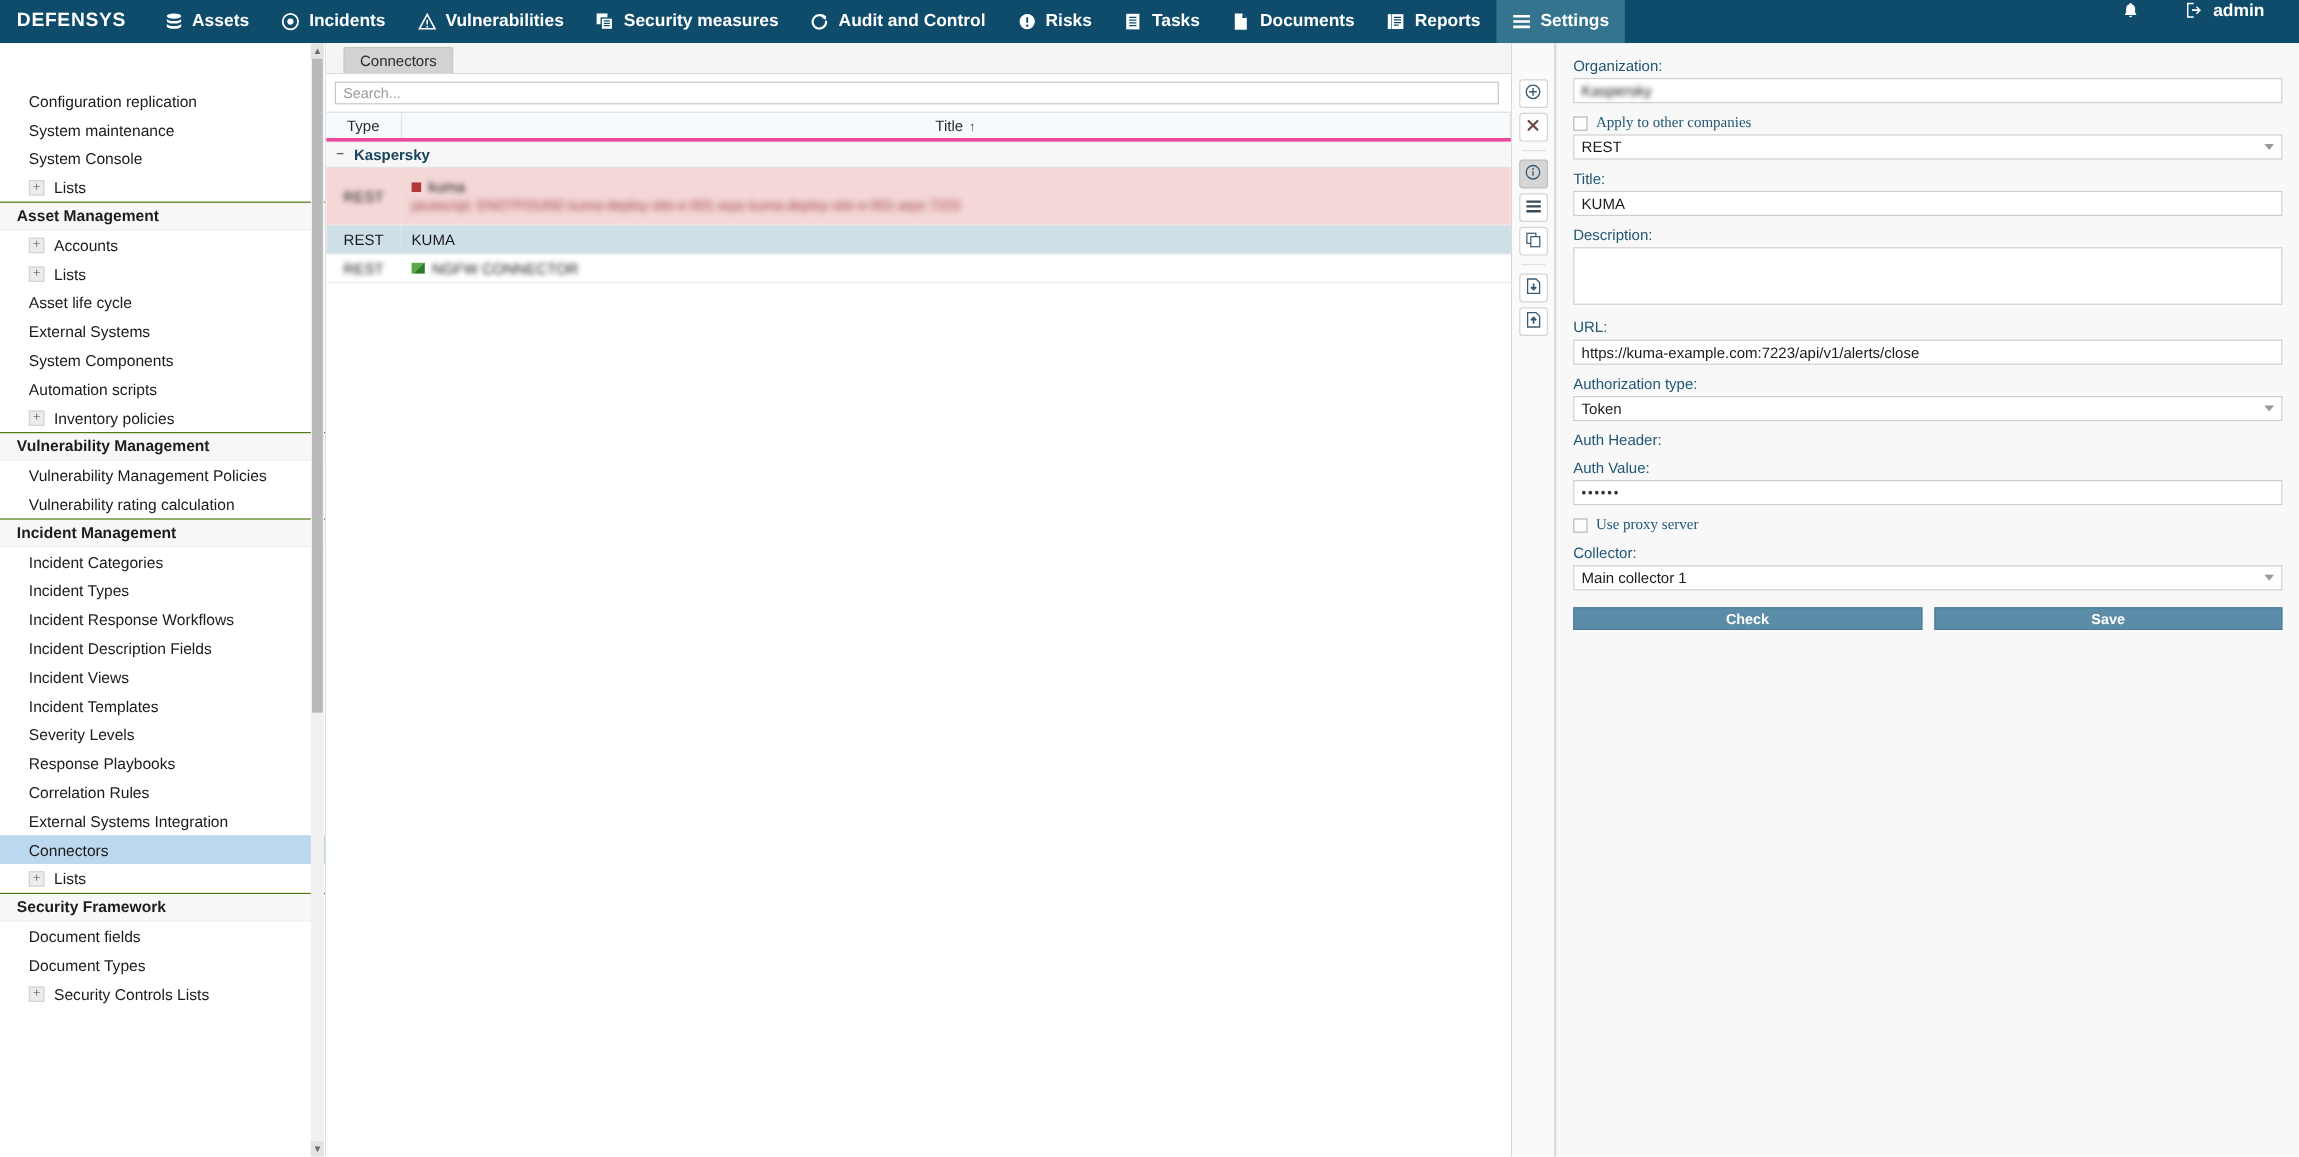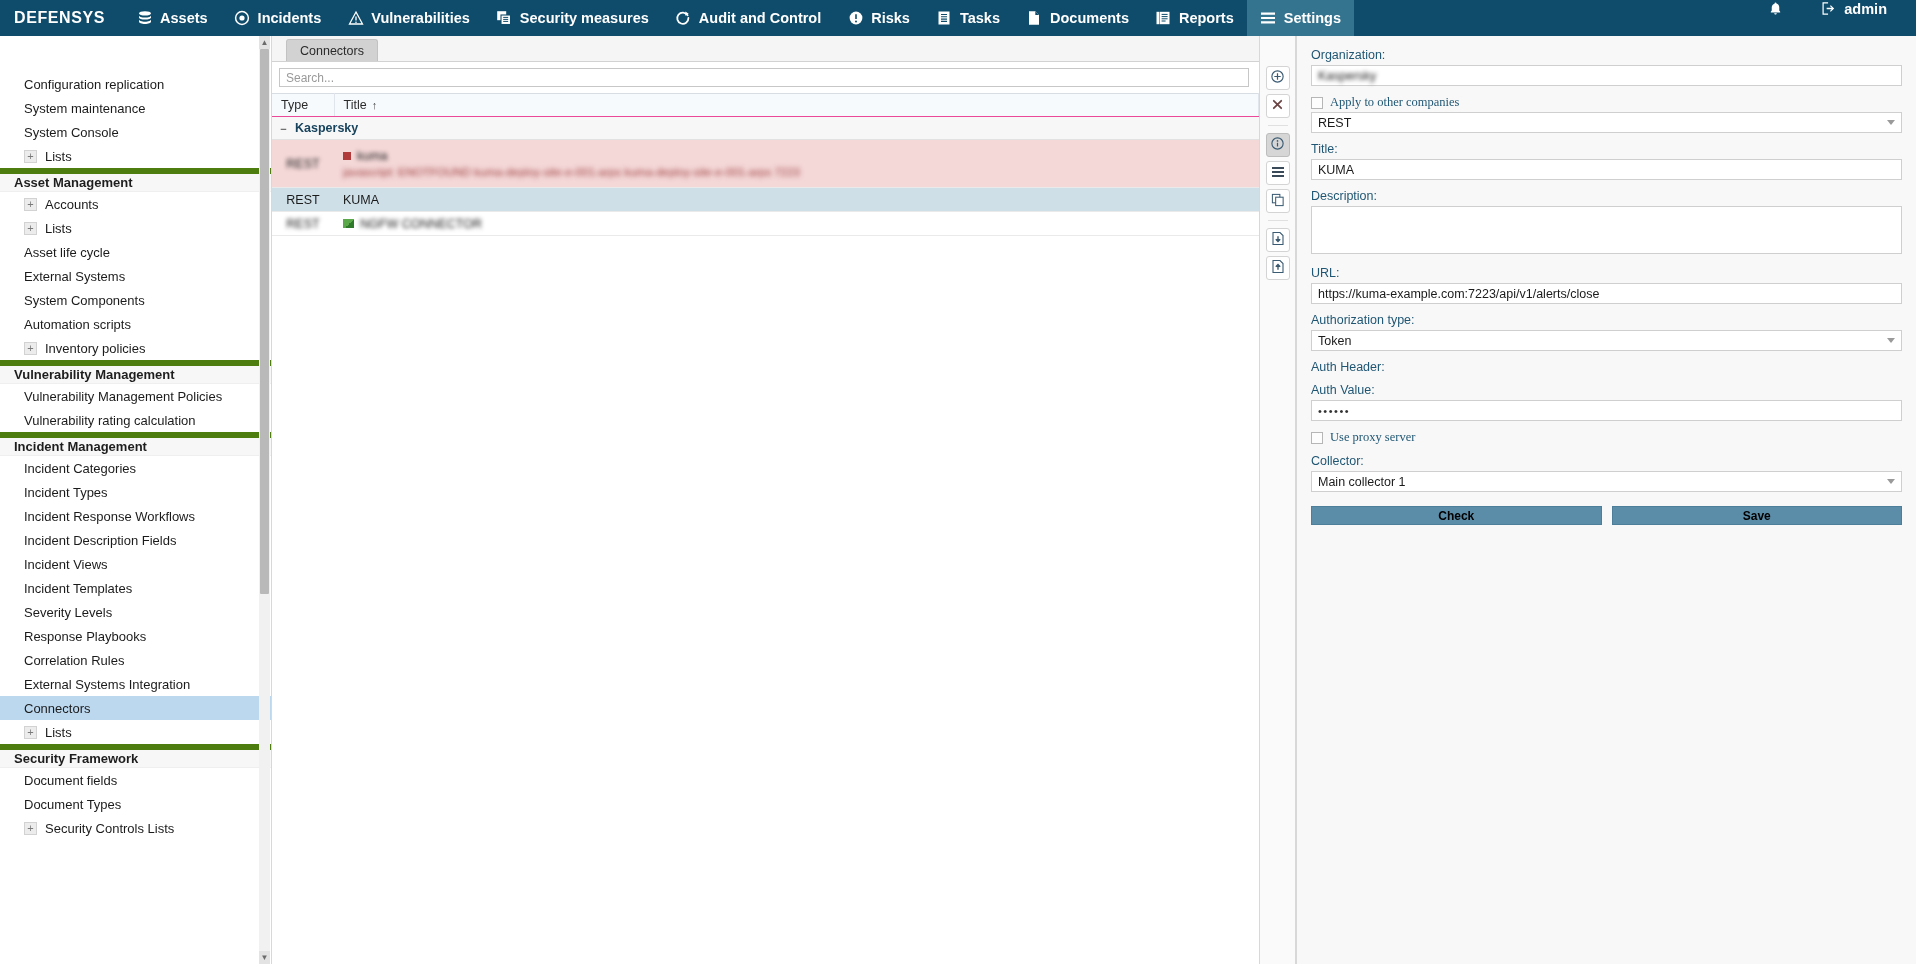--- a/index.html
+++ b/index.html
@@ -62,21 +62,21 @@
   .sidebar-scroll { height: 100%; overflow: hidden; margin-top: 36px; }
   .side-group {
     background: #f7f7f7;
     font-weight: bold;
     font-size: 13px;
     color: #1d1d1d;
     padding: 6px 0 6px 14px;
     height: 24px;
     line-height: 12px;
     display: flex; align-items: center;
-    border-top: 6px solid #4d7c0f;
+    border-top: 1px solid #4d7c0f;
     border-bottom: 1px solid #efefef;
   }
   .side-item {
     height: 24px;
     display: flex; align-items: center;
     padding-left: 24px;
     font-size: 13px;
     color: #1b1b1b;
     cursor: pointer;
     white-space: nowrap;
@@ -155,26 +155,26 @@
     color: #333;
     outline: none;
     font-family: "Liberation Sans", sans-serif;
   }
   .searchinput::placeholder { color: #9a9a9a; }
 
   table.grid { width: 100%; border-collapse: collapse; table-layout: fixed; }
   table.grid th {
     background: #f7fafc;
     border-top: 1px solid #d7dde2;
-    border-bottom: 1px solid #ec4899;
+    border-bottom: 3px solid #ec4899;
     border-right: 1px solid #dfe5ea;
     font-weight: normal;
     font-size: 12.5px;
     color: #2b2b2b;
-    text-align: left;
+    text-align: center;
     height: 23px;
     padding: 0 9px;
     cursor: pointer;
   }
   th.col-type { width: 62px; text-align: center; }
   .sortarrow { color: #444; font-size: 11px; margin-left: 5px; }
 
   tr.grouprow td {
     background: #f7f7f7;
     border-bottom: 1px solid #e2e2e2;
@@ -292,21 +292,21 @@
     cursor: pointer;
   }
   .fchecklabel { font-size: 12.5px; color: #1f5673; cursor: pointer; font-family: Liberation Serif, serif; }
   .pwd { letter-spacing: 1.5px; font-size: 11px; color: #333; }
   .btnrow { display: flex; gap: 10px; margin-top: 14px; }
   .fbtn {
     flex: 1 1 0;
     height: 19px;
     background: #5b8ca8;
     border: 1px solid #4e7f9a;
-    color: #000000;
+    color: #ffffff;
     font-size: 12px;
     font-weight: bold;
     display: flex; align-items: center; justify-content: center;
     cursor: pointer;
   }
 </style>
 </head>
 <body>
 
 <div class="topnav">

